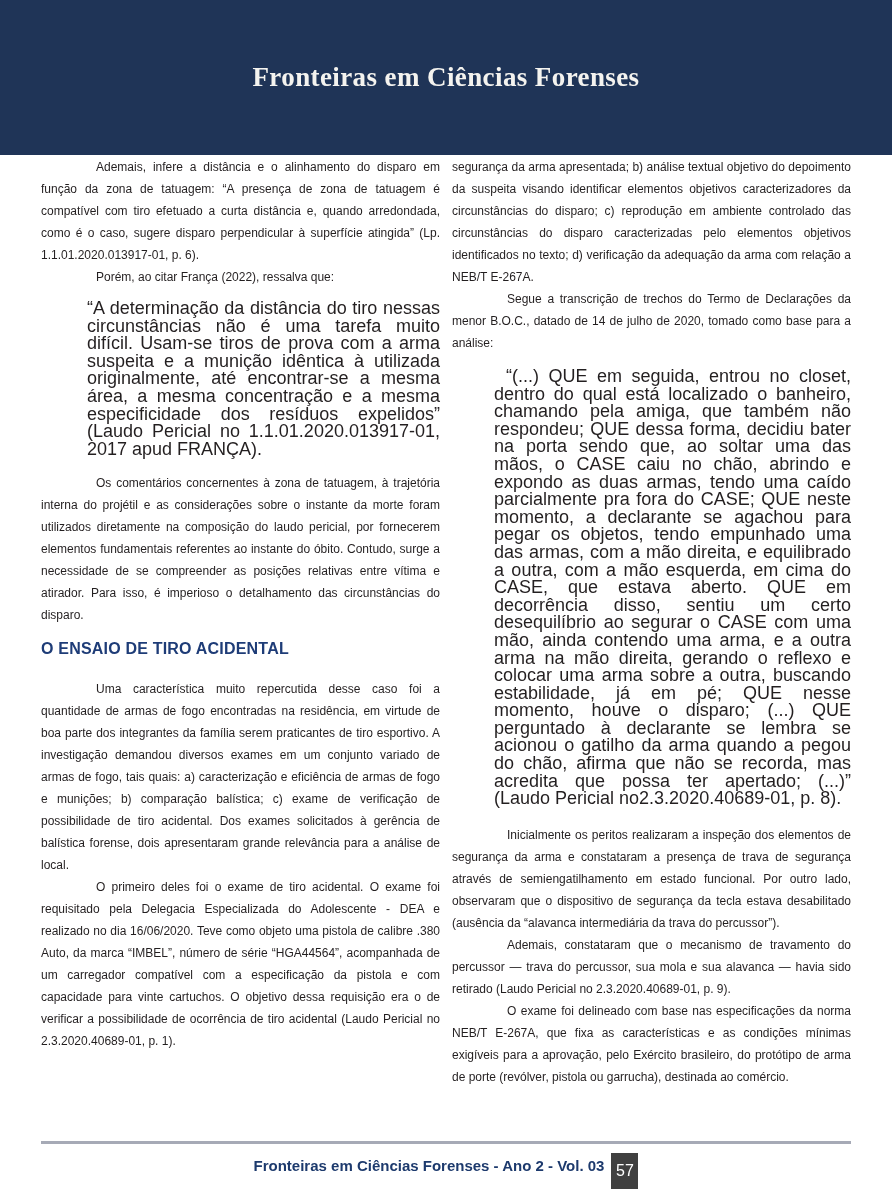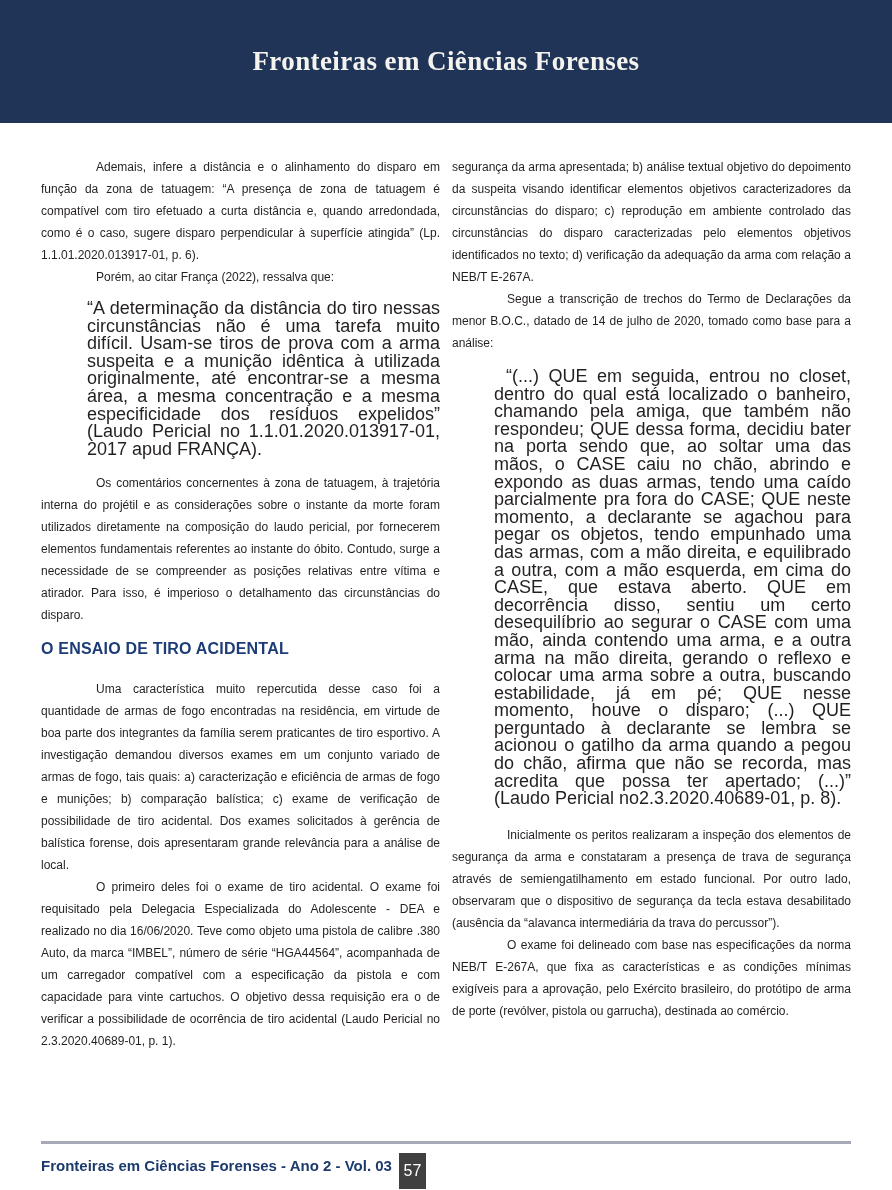--- a/index.html
+++ b/index.html
@@ -3,21 +3,21 @@
 <meta charset="utf-8">
 <style>
   html,body{margin:0;padding:0;}
   body{
     width:892px;height:1190px;position:relative;overflow:hidden;
     background:#ffffff;color:#231f20;
     font-family:"Liberation Sans",sans-serif;
     -webkit-font-smoothing:antialiased;
   }
   .band{
-    position:absolute;top:0;left:0;width:892px;height:123px;
+    position:absolute;top:0;left:0;width:892px;height:155px;
     background:#1f3457;display:flex;align-items:center;justify-content:center;
   }
   .journal-title{
     font-family:"Liberation Serif","DejaVu Serif",serif;
     font-weight:700;font-size:27px;color:#f4f3ef;letter-spacing:0.4px;
   }
   .content{
     position:absolute;top:156px;left:41px;width:810px;
     display:grid;grid-template-columns:1fr 1fr;column-gap:12px;
   }
@@ -31,21 +31,21 @@
     font-size:18px;line-height:17.6px;text-align:justify;
   }
   .q-left{margin:12px 0 14px 46px;}
   .q-right{margin:14px 0 16px 42px;text-indent:12px;}
   .heading{
     font-size:16px;line-height:26px;font-weight:700;color:#1e3c77;
     margin:10px 0 16px 0;letter-spacing:0.2px;
   }
   .footer{position:absolute;left:41px;top:1141px;width:810px;}
   .rule{height:3px;background:#a6aab6;}
-  .footer-row{display:flex;justify-content:flex-start;align-items:flex-start;gap:7px;margin-top:8px;}
+  .footer-row{display:flex;justify-content:center;align-items:flex-start;gap:7px;margin-top:8px;}
   .footer-text{
     font-size:15px;font-weight:700;color:#1d3a6d;line-height:20px;padding-top:4px;
   }
   .page-badge{
     width:27px;height:36px;background:#404040;color:#ffffff;
     display:flex;align-items:center;justify-content:center;
     font-size:16px;margin-top:1px;
   }
 </style>
 </head>
@@ -64,20 +64,21 @@
     <h2 class="heading">O ENSAIO DE TIRO ACIDENTAL</h2>
     <p class="body indent">Uma característica muito repercutida desse caso foi a quantidade de armas de fogo encontradas na residência, em virtude de boa parte dos integrantes da família serem praticantes de tiro esportivo. A investigação demandou diversos exames em um conjunto variado de armas de fogo, tais quais: a) caracterização e eficiência de armas de fogo e munições; b) comparação balística; c) exame de verificação de possibilidade de tiro acidental. Dos exames solicitados à gerência de balística forense, dois apresentaram grande relevância para a análise de local.</p>
     <p class="body indent">O primeiro deles foi o exame de tiro acidental. O exame foi requisitado pela Delegacia Especializada do Adolescente - DEA e realizado no dia 16/06/2020. Teve como objeto uma pistola de calibre .380 Auto, da marca “IMBEL”, número de série “HGA44564”, acompanhada de um carregador compatível com a especificação da pistola e com capacidade para vinte cartuchos. O objetivo dessa requisição era o de verificar a possibilidade de ocorrência de tiro acidental (Laudo Pericial no 2.3.2020.40689-01, p. 1).</p>
 
   </div>
   <div class="col">
     <p class="body">segurança da arma apresentada; b)  análise textual objetivo do depoimento da suspeita visando identificar elementos objetivos caracterizadores da circunstâncias do disparo; c) reprodução em ambiente controlado das circunstâncias do disparo caracterizadas pelo elementos objetivos identificados no texto; d) verificação da adequação da arma com relação a NEB/T E-267A.</p>
     <p class="body indent">Segue a transcrição de trechos do Termo de Declarações da menor B.O.C., datado de 14 de julho de 2020,  tomado como base para a análise:</p>
     <p class="quote q-right">“(...) QUE em seguida, entrou no closet, dentro do qual está localizado o banheiro, chamando pela amiga, que também não respondeu; QUE dessa forma, decidiu bater na porta sendo que, ao soltar uma das mãos, o CASE caiu no chão, abrindo e expondo as duas armas, tendo uma caído parcialmente pra fora do CASE; QUE neste momento, a declarante se agachou para pegar os objetos, tendo empunhado uma das armas, com a mão direita, e equilibrado a outra, com a mão esquerda, em cima do CASE, que estava aberto. QUE em decorrência disso, sentiu um certo desequilíbrio ao segurar o CASE com uma mão, ainda contendo uma arma, e a outra arma na mão direita, gerando o reflexo e colocar uma arma sobre a outra, buscando estabilidade, já em pé; QUE nesse momento, houve o disparo; (...) QUE perguntado à declarante se lembra se acionou o gatilho da arma quando a pegou do chão, afirma que não se recorda, mas acredita que possa ter apertado; (...)” (Laudo Pericial no2.3.2020.40689-01, p. 8).</p>
     <p class="body indent">Inicialmente os peritos realizaram a inspeção dos elementos de segurança da arma e  constataram a presença de trava de segurança através de semiengatilhamento em estado funcional. Por outro lado, observaram que o dispositivo de segurança da tecla estava desabilitado (ausência da “alavanca intermediária da trava do percussor”).</p>
+    <p class="body indent">Ademais, constataram que o mecanismo de travamento do percussor — trava do percussor, sua mola e sua alavanca —  havia sido retirado (Laudo Pericial no 2.3.2020.40689-01, p. 9).</p>
     <p class="body indent">O exame foi delineado com base nas especificações da norma NEB/T E-267A, que fixa as características e as condições mínimas exigíveis para a aprovação, pelo Exército brasileiro, do protótipo de arma de porte (revólver, pistola ou garrucha), destinada ao comércio.</p>
   </div>
 </div>
 
 <div class="footer">
   <div class="rule"></div>
   <div class="footer-row">
     <span class="footer-text">Fronteiras em Ciências Forenses - Ano 2 - Vol. 03</span>
     <span class="page-badge">57</span>
   </div>

